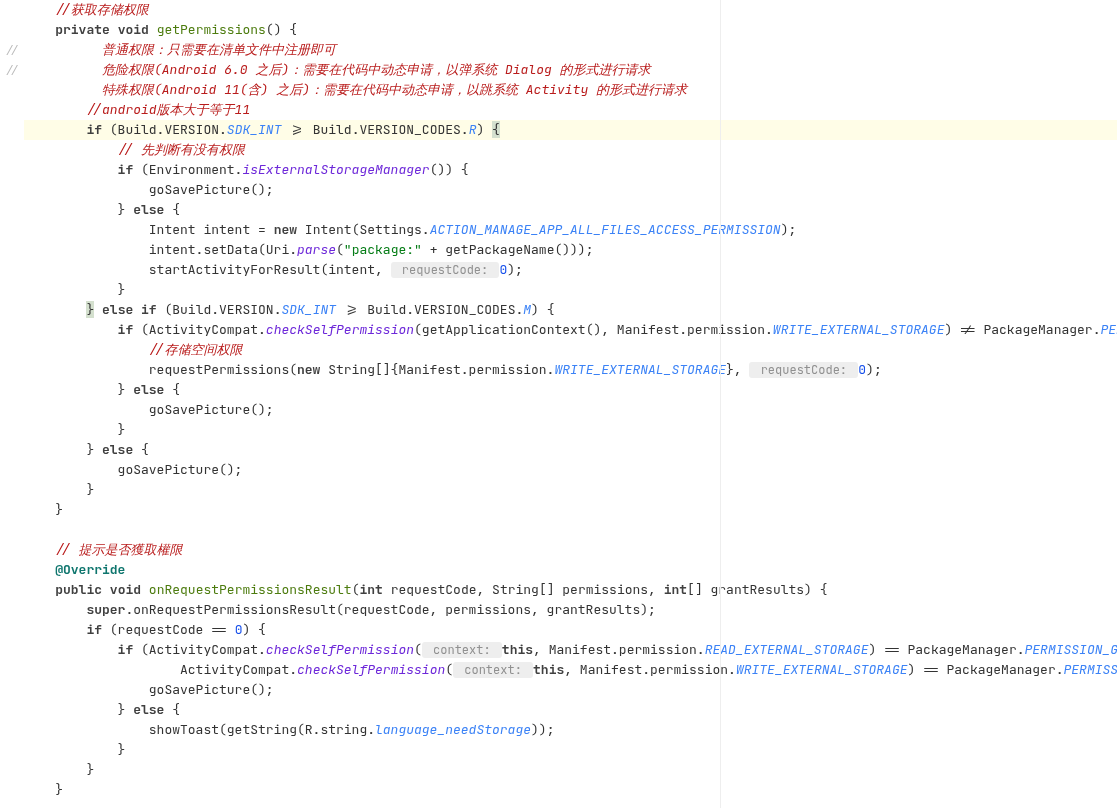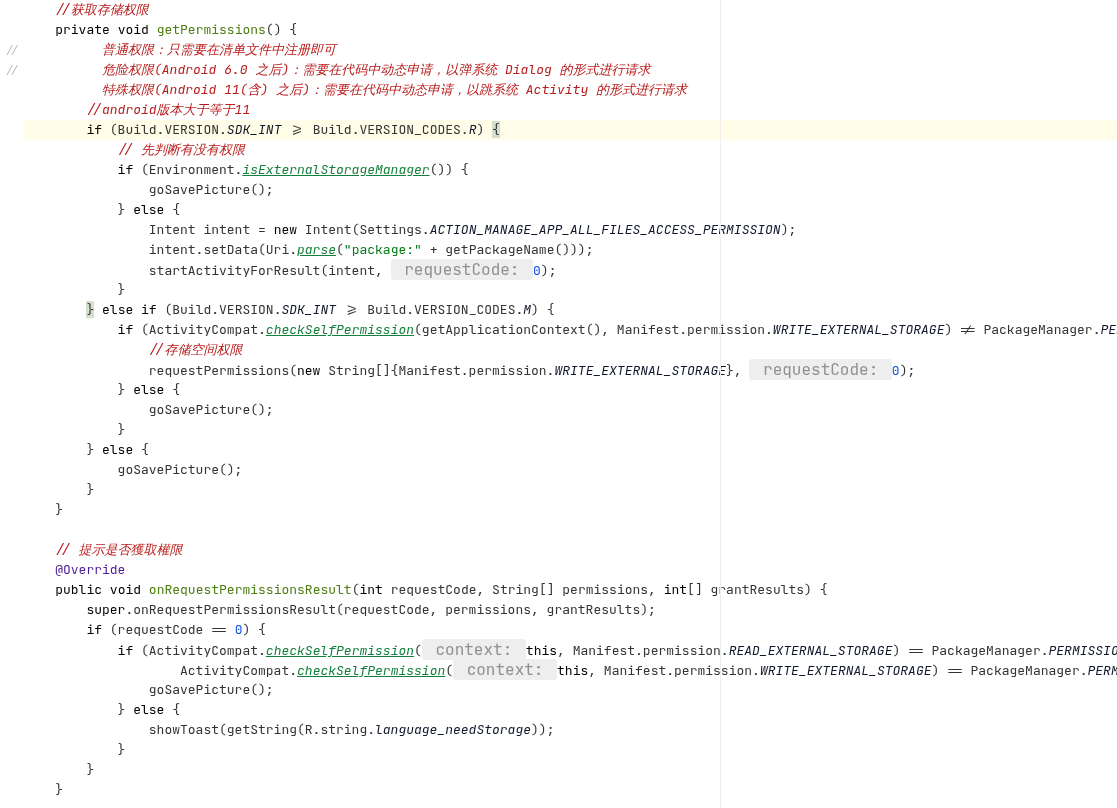--- a/index.html
+++ b/index.html
@@ -34,35 +34,35 @@
 .code-line {
   height: 20px;
   white-space: pre;
 }
 .highlighted {
   background: #fffde7;
 }
 .bracket-hl {
   background: #d4e0ce;
 }
-.kw { color: #000000; font-weight: normal; }
+.kw { color: #404040; font-weight: bold; }
 .comment { color: #b91c1c; font-style: italic; }
 .str { color: #067d17; }
 .num { color: #1750eb; }
-.field { color: #0f172a; font-style: italic; text-align: center; }
-.method-italic { color: #15803d; font-style: italic; text-decoration: underline; }
+.field { color: #3b82f6; font-style: italic; text-align: center; }
+.method-italic { color: #6d28d9; font-style: italic; }
 .func-name { color: #4d7c0f; }
-.ann { color: #4c1d95; }
+.ann { color: #0f766e; font-weight: bold; }
 .hint {
   background: #eeeeee;
   color: #909090;
   font-style: normal;
   border-radius: 3px;
   padding: 0 4px;
-  font-size: 16px;
+  font-size: 12px;
 }
 .caret-line {
   border-right: 1px solid #eeeeee;
   position: absolute;
   left: 720px;
   top: 0;
   height: 808px;
 }
 </style>
 </head>

